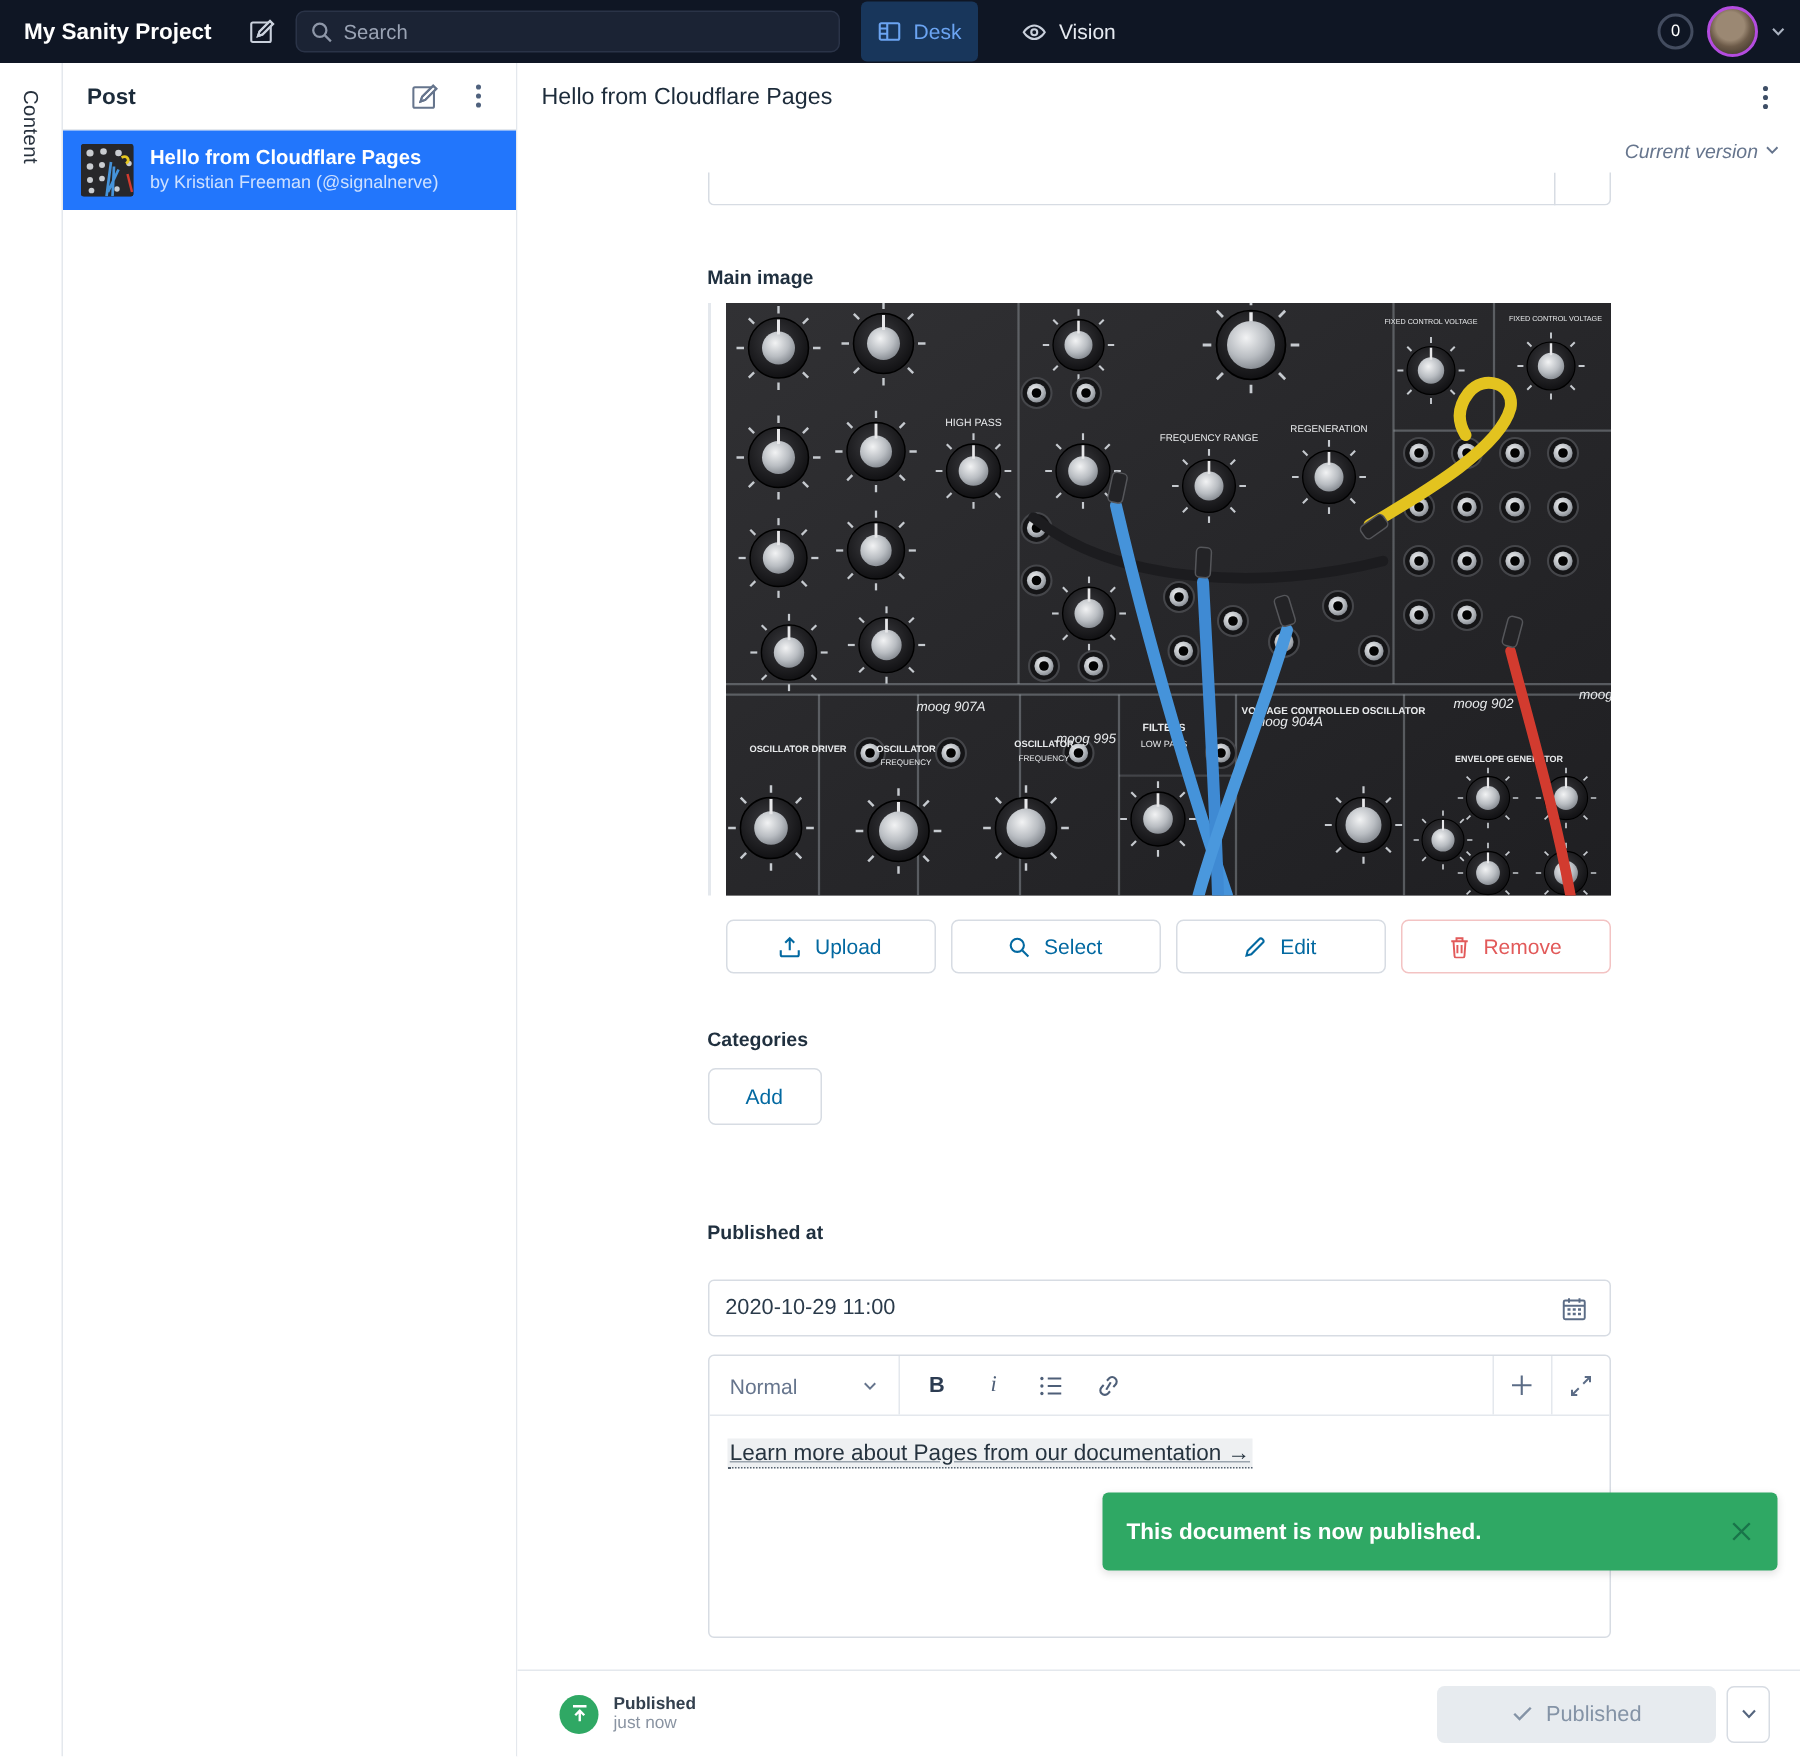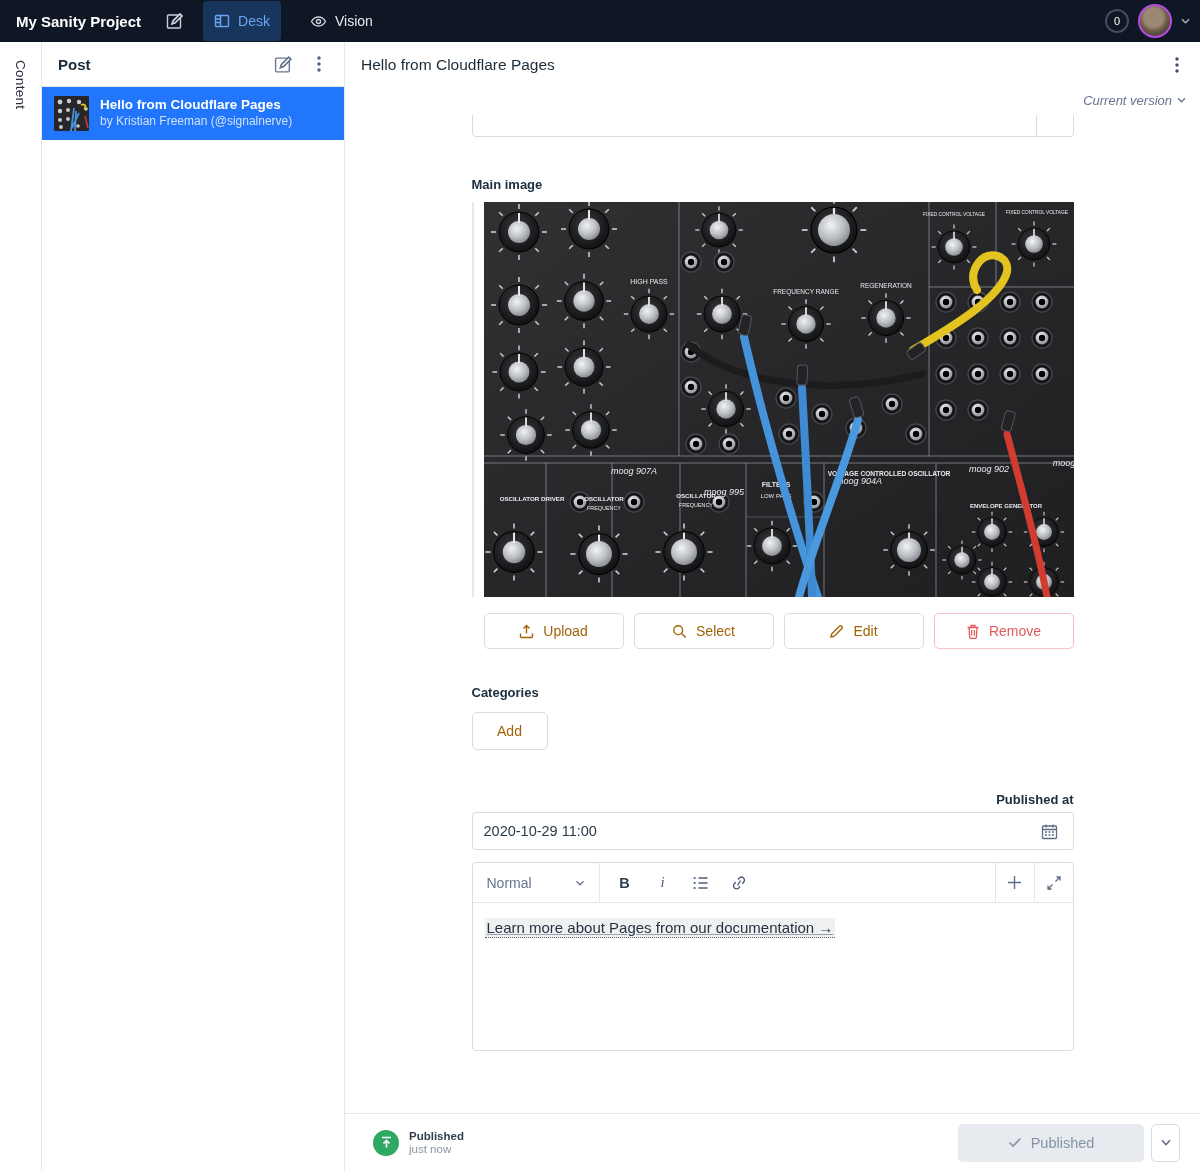--- a/index.html
+++ b/index.html
@@ -53,28 +53,28 @@
   .cropped-field .box { position:absolute; bottom:0; left:0; right:0; height:36px; border:1px solid #d7dce3; border-radius:4px; }
   .cropped-field .seg { position:absolute; bottom:0; top:0; right:37px; border-left:1px solid #d7dce3; }
 
   .field-label { font-size:13px; font-weight:600; color:#20303f; }
   .lbl-mainimage { margin-top:40px; }
   .photo-wrap { position:relative; margin-top:10px; padding-left:12px; }
   .photo-wrap::before { content:""; position:absolute; left:0; top:0; bottom:0; width:2px; background:#e4e8ed; }
   .photo { width:590px; height:395px; display:block; background:#2a2a2d; }
 
   .img-actions { display:flex; gap:10px; margin-top:16px; margin-left:12px; }
-  .btn { flex:1; height:36px; display:flex; align-items:center; justify-content:center; gap:9px; background:#fff; border:1px solid #d7dce3; border-radius:5px; font-size:14px; color:#a16207; cursor:pointer; font-family:inherit; }
+  .btn { flex:1; height:36px; display:flex; align-items:center; justify-content:center; gap:9px; background:#fff; border:1px solid #d7dce3; border-radius:5px; font-size:14px; color:#0369a1; cursor:pointer; font-family:inherit; }
   .btn svg { flex:none; }
   .btn.destructive { color:#e25a5a; border-color:#f3c3c3; }
   .btn-add { width:76px; height:38px; margin-top:12px; flex:none; }
 
   .lbl-categories { margin-top:36px; }
-  .lbl-published { margin-top:42px;text-align:right; }
-  .date-input { margin-top:5px; height:38px; border:1px solid #d7dce3; border-radius:4px; display:flex; align-items:center; padding:5px 11px; }
+  .lbl-published { margin-top:64px; }
+  .date-input { margin-top:24px; height:38px; border:1px solid #d7dce3; border-radius:4px; display:flex; align-items:center; padding:5px 11px; }
   .date-input input { border:none; outline:none; font-size:14.5px; color:#2a3a4a; flex:1; font-family:inherit; background:transparent; }
   .date-input .icon-btn { color:#5b6c86; width:24px; height:24px; }
 
   .lbl-body { margin-top:42px; }
   .editor { margin-top:12px; border:1px solid #d7dce3; border-radius:4px; height:189px; display:flex; flex-direction:column; overflow:hidden; }
   .toolbar { height:40px; border-bottom:1px solid #e4e8ed; display:flex; align-items:stretch; flex:none; }
   .style-select { width:127px; display:flex; align-items:center; justify-content:space-between; padding:0 14px; border-right:1px solid #e4e8ed; color:#66758d; font-size:14px; cursor:pointer; }
   .tb-icons { display:flex; align-items:center; gap:4px; padding-left:8px; }
   .tb-btn { width:34px; height:34px; display:flex; align-items:center; justify-content:center; color:#4e5f78; cursor:pointer; border-radius:4px; font-size:14.5px; }
   .tb-b { font-weight:bold; color:#2c3c52; }
@@ -110,20 +110,29 @@
   <div class="navbar">
     <div class="nav-title">My Sanity Project</div>
     <div class="nav-compose">
       <span>
         <svg width="18" height="18" viewBox="0 0 18 18" fill="none" stroke="currentColor" stroke-width="1.4">
             <rect x="1.5" y="3" width="13" height="13" rx="1"></rect>
             <path d="M6 12l1-3 7-7 2 2-7 7-3 1z" fill="#0f1624"></path>
             <path d="M7 9l7-7 2 2-7 7-3 1 1-3z"></path>
           </svg>
       </span>
+    </div>
+    <div class="nav-search">
+      <span>
+        <svg width="15" height="15" viewBox="0 0 15 15" fill="none" stroke="currentColor" stroke-width="1.5">
+            <circle cx="6.2" cy="6.2" r="4.4"></circle>
+            <path d="M9.6 9.6 13.6 13.6"></path>
+          </svg>
+      </span>
+      <input placeholder="Search" style="">
     </div>
     <div class="nav-tool active">
       <span>
         <svg width="16" height="16" viewBox="0 0 16 16" fill="none" stroke="currentColor" stroke-width="1.4">
             <rect x="1.5" y="2.5" width="13" height="11" rx="1"></rect>
             <path d="M6.5 2.5v11M1.5 6h5M1.5 9.5h5"></path>
           </svg>
       </span>
       <span>Desk</span>
     </div>
@@ -513,20 +522,28 @@
               </span>
             </div>
           </div>
           <div class="editor-body">
             <p><span class="body-link">Learn more about Pages from our documentation →</span></p>
           </div>
         </div>
 
       </div>
 
+      <div class="toast">
+        <span class="toast-msg">This document is now published.</span>
+        <span class="toast-close">
+          <svg width="16" height="16" viewBox="0 0 16 16" fill="none" stroke="currentColor" stroke-width="1.6">
+              <path d="M2.5 2.5 13.5 13.5M13.5 2.5 2.5 13.5"></path>
+            </svg>
+        </span>
+      </div>
     </div>
 
     <div class="footer">
       <div class="pub-chip">
         <div class="pub-icon">
           <svg width="13" height="13" viewBox="0 0 13 13" fill="none" stroke="currentColor" stroke-width="1.6">
               <path d="M2 1.5h9M6.5 11.5V4.5M3.5 7.5l3-3 3 3"></path>
             </svg>
         </div>
         <div class="pub-meta">

